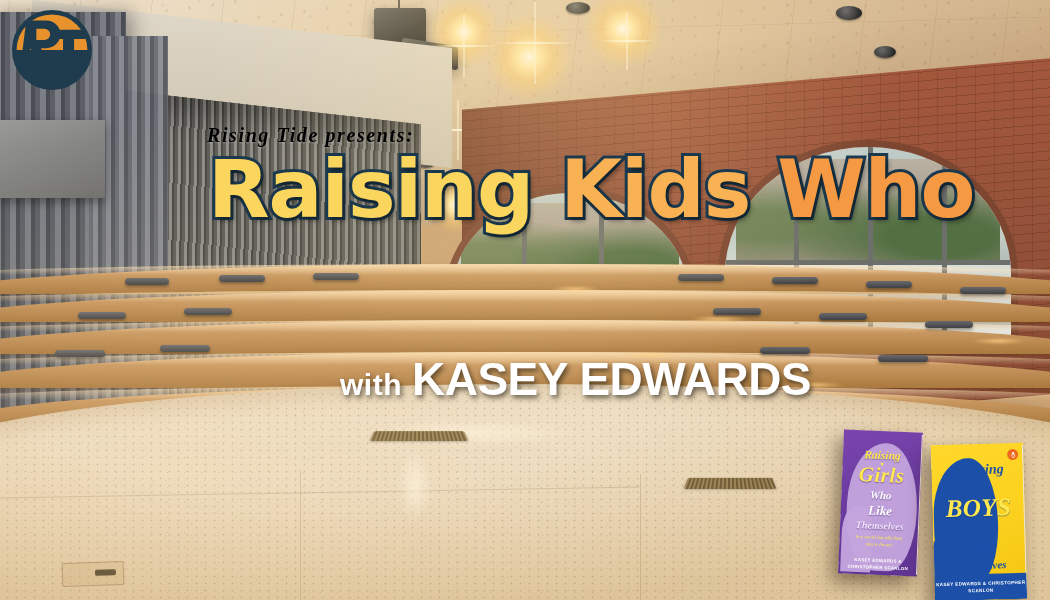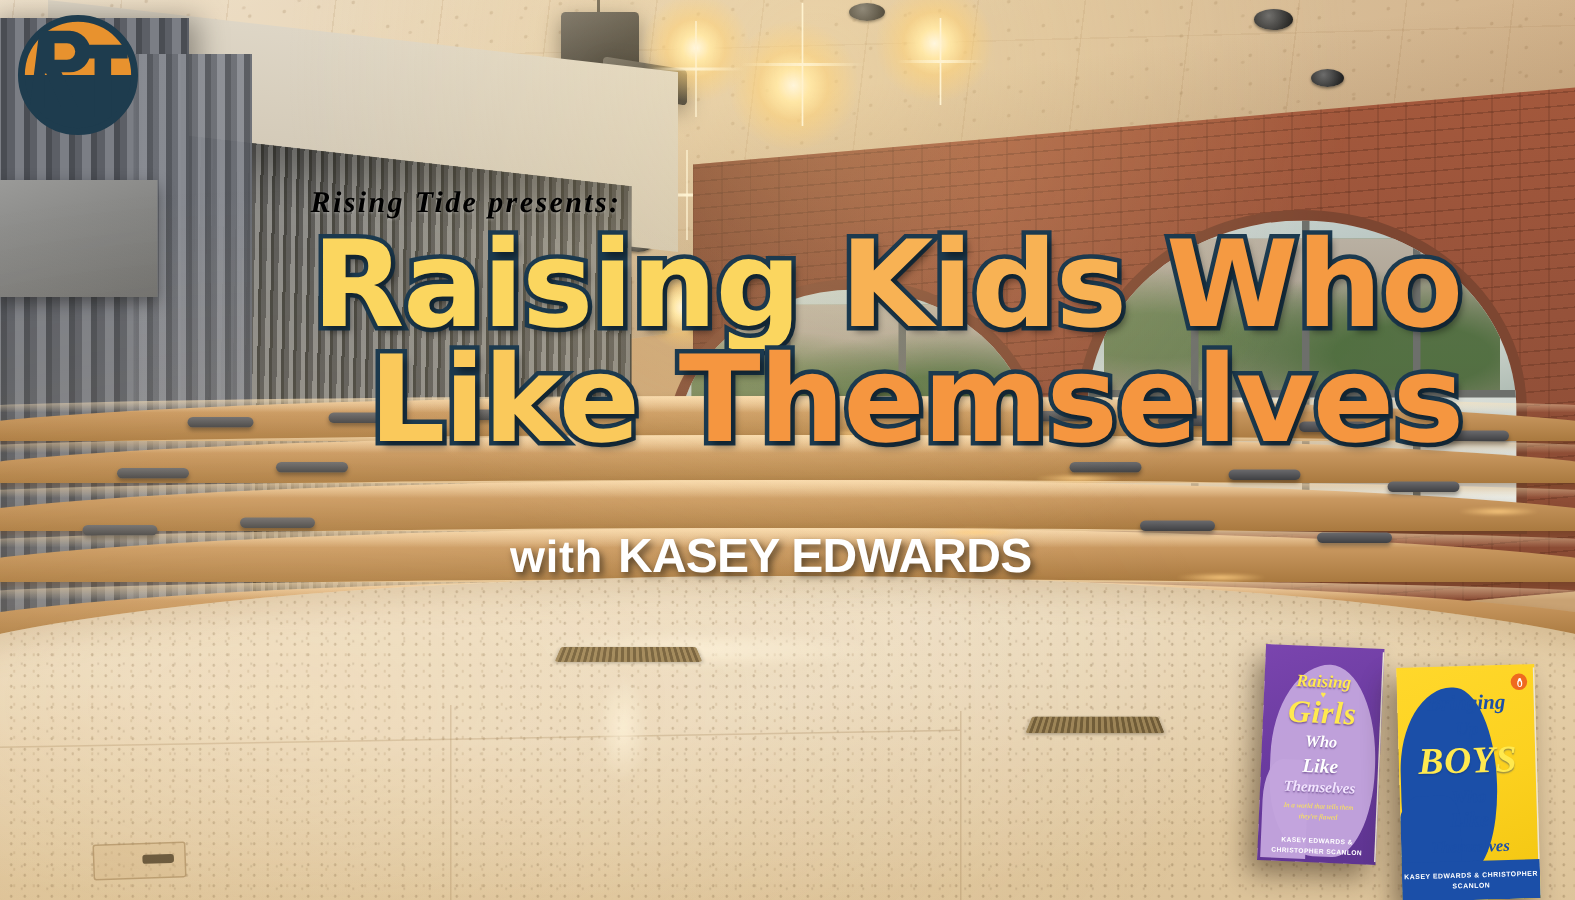--- a/index.html
+++ b/index.html
@@ -260,21 +260,21 @@
   .with-line{
     position:absolute; left:340px; top:352px;
     white-space:nowrap;
     text-shadow:2px 3px 5px rgba(20,16,10,.60);
   }
   .with-word{
     font-size:30px; font-weight:bold; color:#ffffff;
     letter-spacing:.5px; vertical-align:baseline;
   }
   .speaker{
-    font-size:32px; font-weight:bold; color:#ffffff;
+    font-size:46px; font-weight:bold; color:#ffffff;
     letter-spacing:-.5px; margin-left:10px;
   }
 
   
   .book{ position:absolute; box-shadow:-6px 9px 18px rgba(40,25,10,.48); }
   .book .pages{
     position:absolute; top:2px; right:-6px; bottom:2px; width:7px;
     background:linear-gradient(90deg,#efe7d8,#cfc4ae);
     transform:skewY(-3deg);
   }
@@ -509,24 +509,20 @@
   </div>
 
   <div class="presents">Rising Tide presents:</div>
 
   <div class="title">
     <span class="ln ln1">
       <span class="tw c1">Raising</span>
       <span class="tw c3">Kids</span>
       <span class="tw c4">Who</span>
     </span>
-    <span class="ln ln2">
-      <span class="tw c2">Like</span>
-      <span class="tw c5">Themselves</span>
-    </span>
   </div>
 
   <div class="with-line">
     <span class="with-word">with</span><span class="speaker">KASEY EDWARDS</span>
   </div>
 
   <div class="book book-girls">
     <div class="pages"></div>
     <div class="g-sil"></div>
     <div class="g-sil2"></div>

